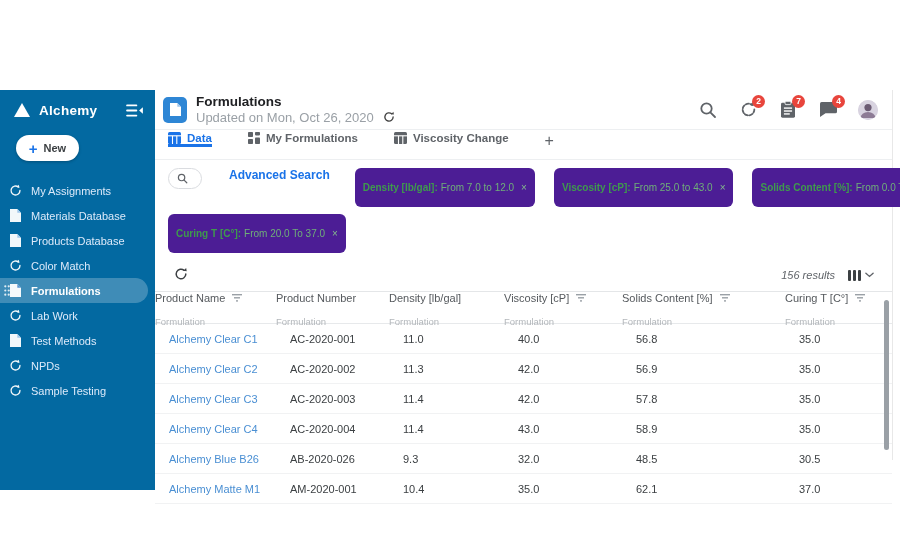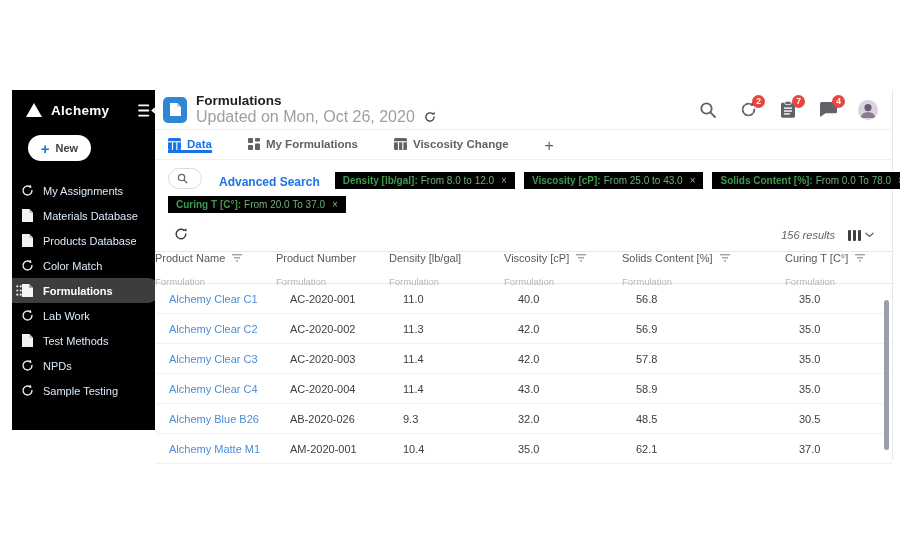--- a/index.html
+++ b/index.html
@@ -1,21 +1,21 @@
 <!DOCTYPE html>
 <html><head>
 <meta charset="utf-8">
 <style>
   * { margin:0; padding:0; box-sizing:border-box; }
   html,body { background:#fff; }
   body { font-family:"Liberation Sans", sans-serif; }
   .stage { position:relative; width:900px; height:550px; background:#fff; overflow:hidden; }
 
   
-  .sidebar { position:absolute; left:12px; top:90px; width:155px; height:340px; background:#000000; color:#fff; }
+  .sidebar { position:absolute; left:0; top:90px; width:155px; height:400px; background:#0369a1; color:#fff; }
   .brand-row { display:flex; align-items:center; height:40px; padding:0 12px 0 14px; }
   .brand-logo { width:0; height:0; border-left:8px solid transparent; border-right:8px solid transparent; border-bottom:14px solid #fff; }
   .brand-name { font-size:13.5px; font-weight:700; margin-left:9px; letter-spacing:.3px; flex:1; }
   .collapse-btn { display:flex; align-items:center; cursor:pointer; }
   .new-btn { position:absolute; left:16px; top:45px; width:63px; height:26px; background:#fff; border:none; border-radius:14px;
              display:flex; align-items:center; justify-content:center; gap:6px; box-shadow:0 1px 3px rgba(0,0,0,.25); cursor:pointer; }
   .new-plus { color:#1a73e8; font-size:15px; font-weight:700; line-height:1; }
   .new-label { color:#3c4043; font-size:11px; font-weight:700; }
   .side-list { position:absolute; top:88px; left:0; right:0; }
   .side-item { position:relative; display:flex; align-items:center; height:25px; padding-left:8px; cursor:pointer; }
@@ -26,40 +26,40 @@
   .drag-dots { position:absolute; left:4px; top:50%; transform:translateY(-50%); opacity:.85; }
 
   
   .main { position:absolute; left:155px; top:90px; width:738px; height:370px; background:#fff; border-right:1px solid #e8e8e8; }
 
   .main-header { height:40px; display:flex; align-items:center; padding:0 14px 0 8px; border-bottom:1px solid #edeff1; }
   .doc-badge { width:24px; height:26px; background:#2e86d5; border-radius:5px; display:flex; align-items:center; justify-content:center; }
   .title-block { margin-left:9px; }
   .page-title { font-size:13.5px; font-weight:700; color:#202124; line-height:1.15; }
   .subtitle-row { display:flex; align-items:center; gap:9px; }
-  .page-subtitle { font-size:16px; color:#9aa0a6;text-align:center; }
+  .page-subtitle { font-size:13px; color:#9aa0a6;text-align:center; }
   .icon-btn { position:relative; width:20px; height:20px; display:flex; align-items:center; justify-content:center; cursor:pointer; }
   .header-icons { margin-left:auto; display:flex; align-items:center; gap:20px; }
   .badge { position:absolute; top:-5px; right:-7px; min-width:13px; height:13px; padding:0 2px; border-radius:7px; background:#e8453c;
            color:#fff; font-size:8.5px; font-weight:700; display:flex; align-items:center; justify-content:center; }
   .avatar { width:20px; height:20px; border-radius:50%; overflow:hidden; background:#d8d3e0; display:flex; align-items:center; justify-content:center; }
 
-  .tabs-row { height:30px; display:flex; align-items:center; gap:36px; padding-left:13px; border-bottom:1px solid #edeff1; }
+  .tabs-row { height:30px; display:flex; align-items:flex-start; gap:36px; padding-left:13px; border-bottom:1px solid #edeff1; }
   .tab { display:flex; align-items:center; gap:6px; font-size:11.5px; font-weight:700; color:#5f6368; border-bottom:3px solid transparent; padding-top:2px; cursor:pointer; white-space:nowrap; }
   .tab.active { color:#1a73e8; border-bottom-color:#1a73e8; }
   .tab-add { display:flex; align-items:center; font-size:16px; color:#5f6368; padding-top:2px; cursor:pointer; }
 
   .filter-area { padding:8px 0 6px 13px; }
-  .filter-row1 { display:flex; align-items:flex-end; gap:9px; flex-wrap:nowrap; }
+  .filter-row1 { display:flex; align-items:flex-start; gap:19px; flex-wrap:nowrap; }
   .filter-row2 { margin-top:7px; display:flex; }
   .search-pill { width:130px; height:21px; border:1px solid #dadce0; border-radius:12px; display:flex; align-items:center; padding:0 8px; gap:5px; background:#fff; }
   .search-pill input { border:none; outline:none; width:100%; font-size:10.5px; color:#5f6368; font-family:"Liberation Sans",sans-serif; background:transparent; }
   .search-pill input::placeholder { color:#80868b; }
   .adv-link { font-size:12px; font-weight:700; color:#1a73e8; margin:0 6px 0 8px; cursor:pointer; white-space:nowrap; }
-  .chip { display:inline-flex; align-items:center; background:#000000; border-radius:0; padding:3px 8px; font-size:10px; white-space:nowrap; }
+  .chip { display:inline-flex; align-items:center; background:#4c1d95; border-radius:6px; padding:14px 8px; font-size:10px; white-space:nowrap; }
   .chip-label { font-weight:700; color:#3f9a4d; }
   .chip-value { color:#6fae79; margin-left:3px; }
   .chip-close { color:#84ba8d; margin-left:7px; font-size:10px; cursor:pointer; }
 
   .toolbar { position:relative; height:33px; border-bottom:1px solid #e4e6e8; }
   .toolbar .refresh2 { position:absolute; left:19px; top:8px; cursor:pointer; }
   .toolbar-right { position:absolute; right:18px; top:0; height:100%; display:flex; align-items:center; gap:13px; }
   .results-count { font-size:11px; font-style:italic; color:#5f6368; }
   .columns-toggle { display:flex; align-items:center; gap:4px; cursor:pointer; }
 
@@ -291,21 +291,21 @@
               <svg width="11" height="11" viewBox="0 0 18 18">
                 <circle cx="7.5" cy="7.5" r="5.2" fill="none" stroke="#5f6368" stroke-width="2"></circle>
                 <line x1="11.6" y1="11.6" x2="16" y2="16" stroke="#5f6368" stroke-width="2" stroke-linecap="round"></line>
               </svg>
             </span>
           <input placeholder="Search All Formulations" style="">
         </div>
         <span class="adv-link">Advanced Search</span>
         <span class="chip">
           <span class="chip-label">Density [lb/gal]:</span>
-          <span class="chip-value">From 8.0 to 12.0</span>
+          <span class="chip-value">From 7.0 to 12.0</span>
           <span class="chip-close">×</span>
         </span>
         <span class="chip">
           <span class="chip-label">Viscosity [cP]:</span>
           <span class="chip-value">From 25.0 to 43.0</span>
           <span class="chip-close">×</span>
         </span>
         <span class="chip">
           <span class="chip-label">Solids Content [%]:</span>
           <span class="chip-value">From 0.0 To 78.0</span>

